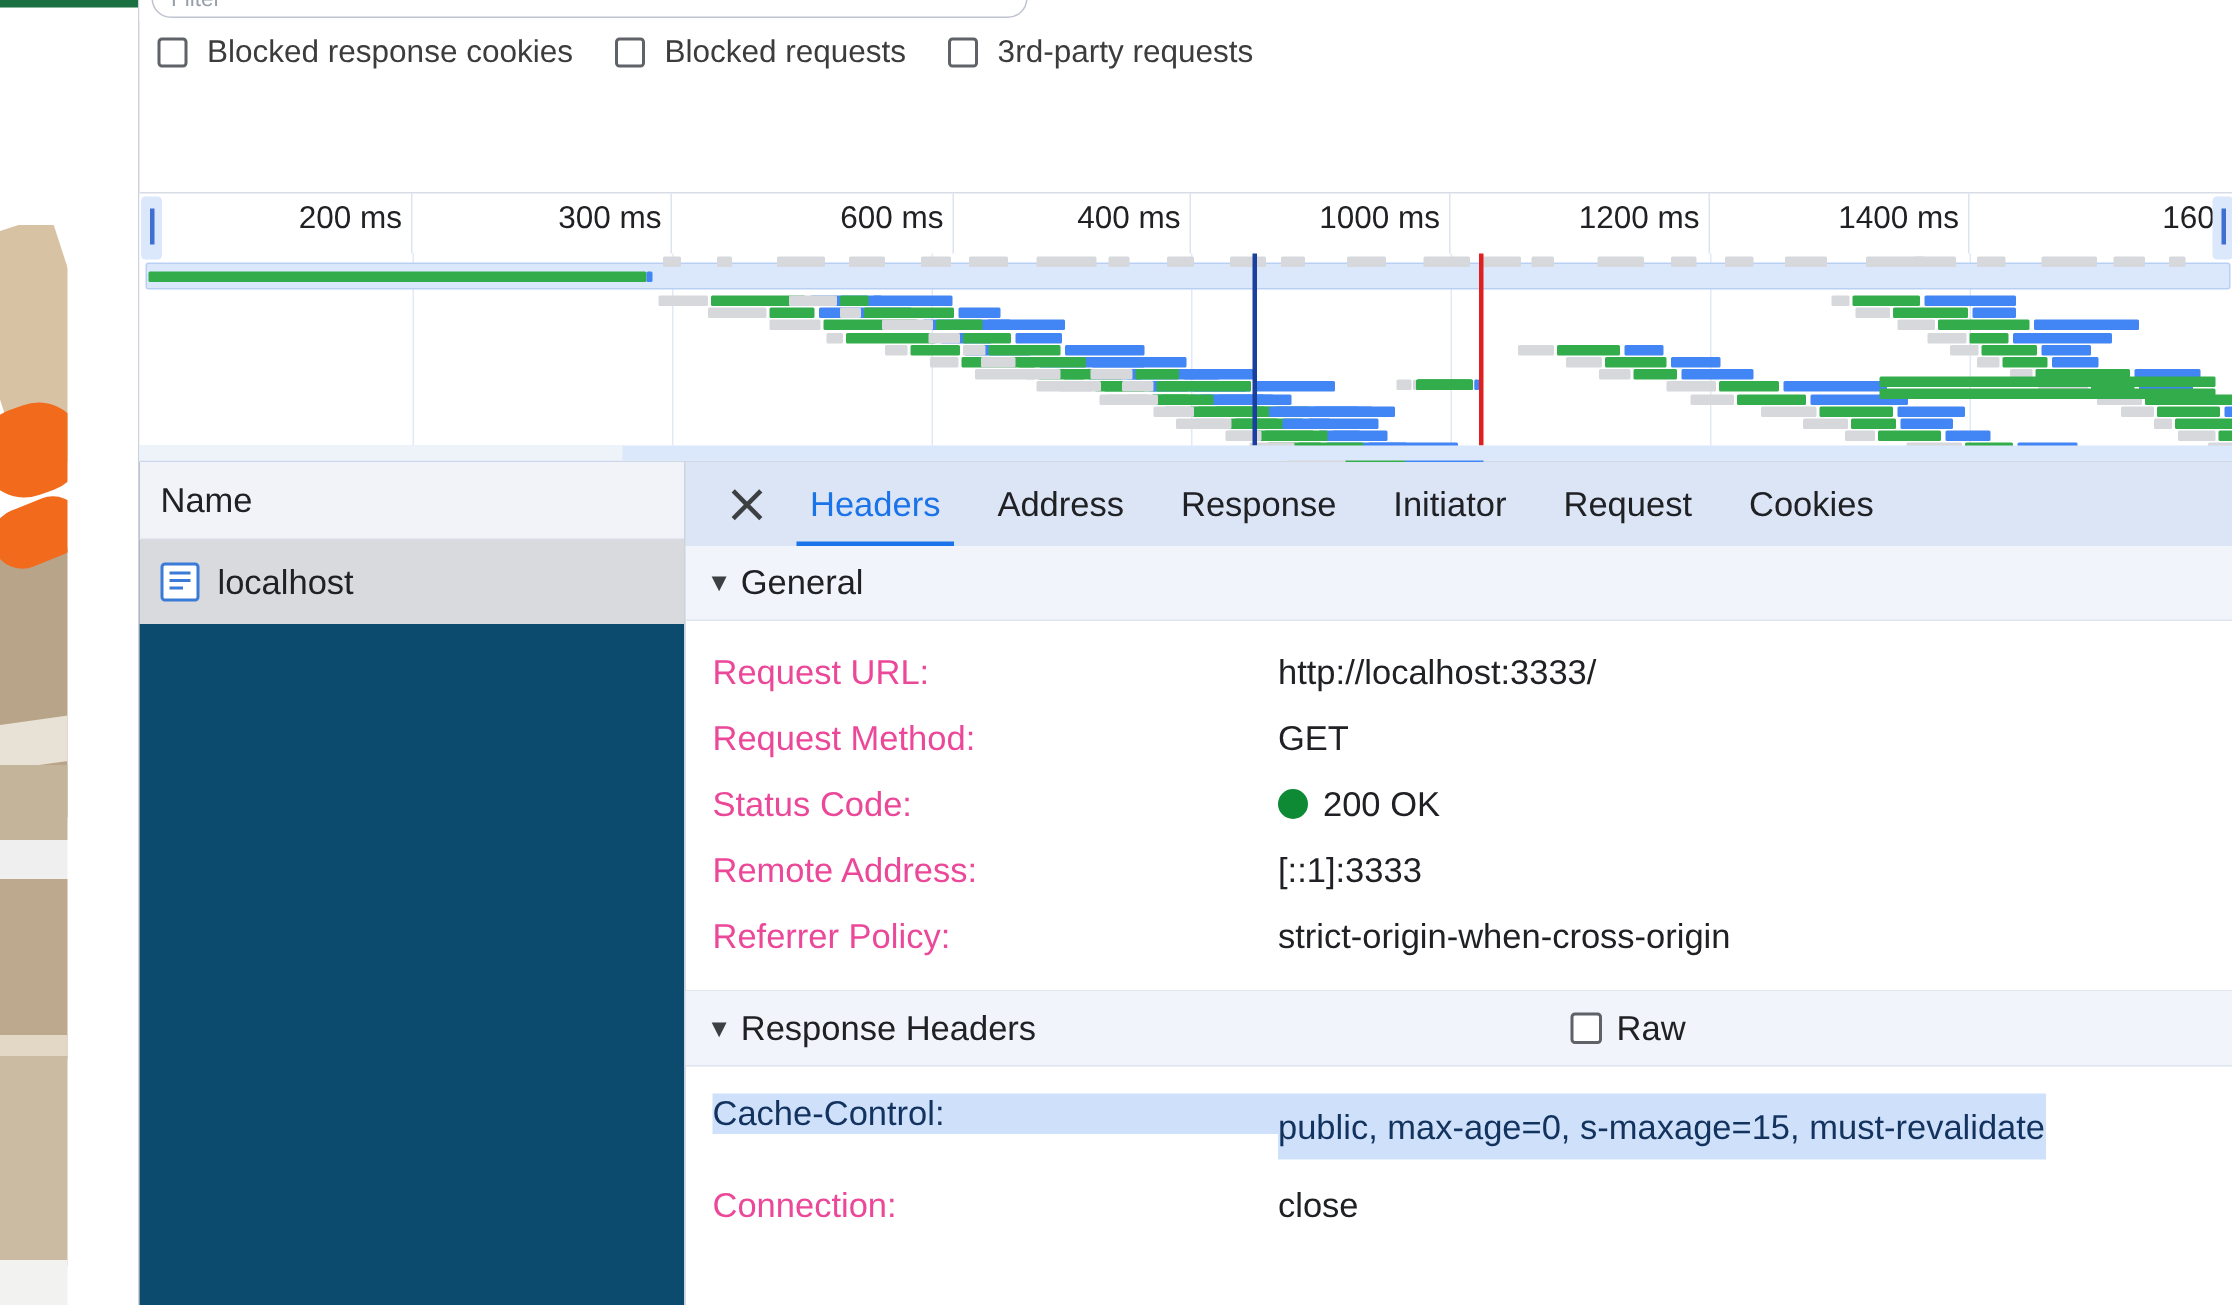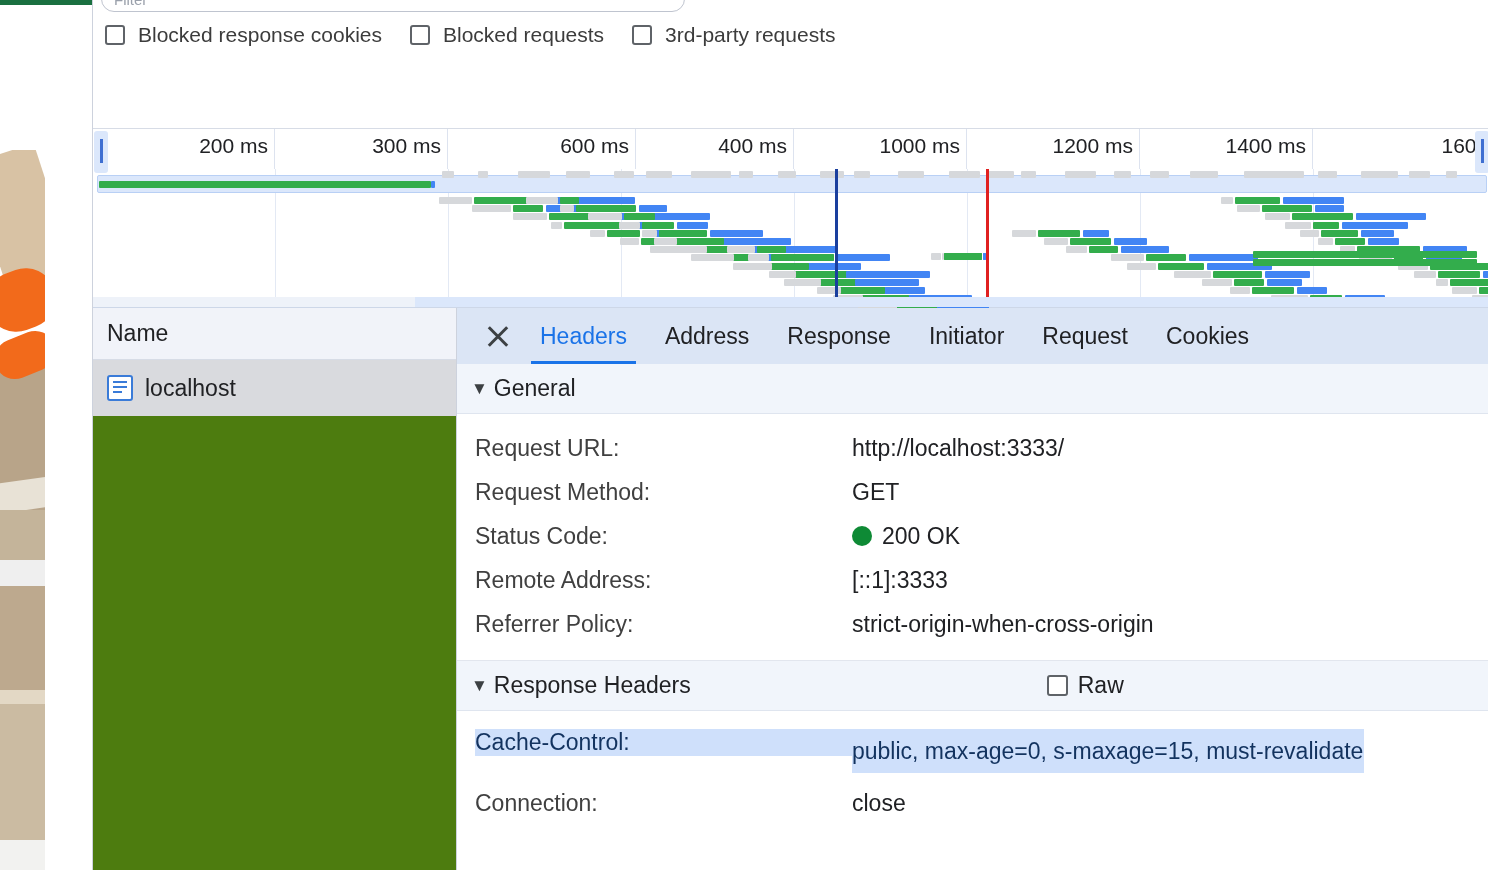--- a/index.html
+++ b/index.html
@@ -80,21 +80,21 @@
   .sel-row { position: absolute; left: 4px; top: 6px; width: 1390px; height: 18px; background: #dbe7fb; border: 1px solid #b9d0f5; border-radius: 2px; }
   .evt { position: absolute; top: 0; width: 3px; height: 128px; }
   .evt-dcl { background: #1a3f9e; }
   .evt-load { background: #e02020; }
   .ov-foot { position: absolute; left: 0; bottom: 0; width: 1396px; height: 10px; background: #dbe7fb; }
   .ov-foot-l { position: absolute; left: 0; bottom: 0; width: 322px; height: 10px; background: #eef2f9; }
 
   
   .lower { position: absolute; left: 0; top: 308px; width: 1396px; height: 562px; display: flex; }
 
-  .reqlist { width: 364px; height: 562px; border-right: 1px solid #cdd2dd; background: #4d7c0f; }
+  .reqlist { width: 364px; height: 562px; border-right: 1px solid #cdd2dd; background: #0c4a6e; }
   .reqlist .colhead {
     height: 52px; background: #f1f3f9; border-bottom: 1px solid #d7dce6;
     display: flex; align-items: center; padding-left: 14px;
   }
   .colhead span { font-size: 23px; color: #202124; }
   .req-row { height: 56px; display: flex; align-items: center; gap: 12px; padding-left: 14px; background: #d9dade; }
   .req-row .doc-icon { width: 26px; height: 26px; border: 2px solid #3a7bd8; border-radius: 3px; position: relative; flex: 0 0 auto; background: #fff; }
   .req-row .doc-icon i { position: absolute; left: 4px; width: 14px; height: 2px; background: #3a7bd8; display: block; }
   .req-row .doc-icon i:nth-child(1){ top:4px; }
   .req-row .doc-icon i:nth-child(2){ top:9px; }
@@ -114,21 +114,21 @@
   .tab.active::after { content: ""; position: absolute; left: 10px; right: 10px; bottom: 0; height: 3px; background: #1a73e8; }
 
   .sec-head { height: 50px; background: #f1f5fb; border-bottom: 1px solid #dfe5ef; display: flex; align-items: center; padding-left: 14px; gap: 24px; }
   .sec-head .caret { font-size: 17px; color: #3c4043; margin-right: -18px; }
   .sec-title { font-size: 23px; color: #202124; }
   .raw-wrap { display: flex; align-items: center; gap: 10px; margin-left: 332px; }
   .raw-box { width: 21px; height: 21px; border: 2px solid #5f6368; border-radius: 3px; background: #fff; }
   .raw-label { font-size: 23px; color: #202124; }
 
   .kv { display: flex; padding: 0 0 0 18px; height: 44px; align-items: center; }
-  .kv .k { width: 377px; font-size: 23px; color: #404040; white-space: nowrap; }
+  .kv .k { width: 377px; font-size: 23px; color: #ec4899; white-space: nowrap; }
   .kv .v { font-size: 23px; color: #202124; white-space: nowrap; }
   .kv.sel .k, .kv.sel .v { background: #cfe0fb; color: #13335f; }
   .kv.tall { height: auto; padding-top: 8px; padding-bottom: 8px; align-items: flex-start; }
   .kv.tall .v { white-space: normal; width: 512px; line-height: 44px; }
   .status-dot { display: inline-block; width: 20px; height: 20px; border-radius: 50%; background: #0e8a35; margin-right: 10px; vertical-align: -2px; }
   .sec-divider { height: 1px; background: #e2e6ee; margin-top: 14px; }
 </style>
 </head>
 <body>
 

